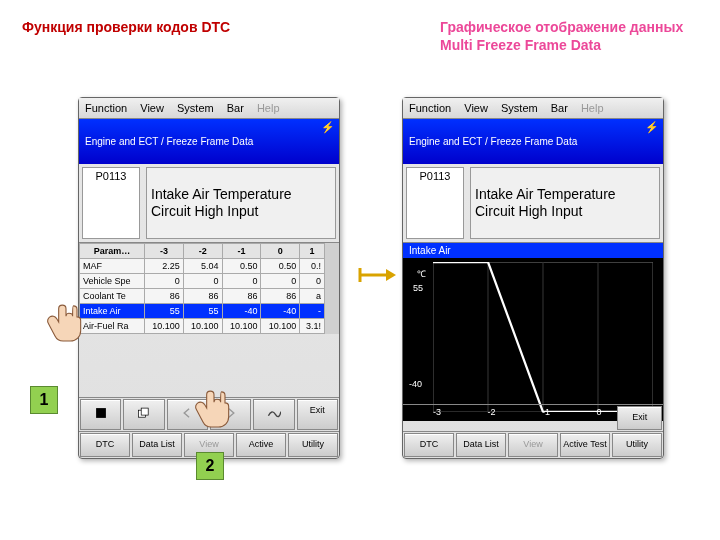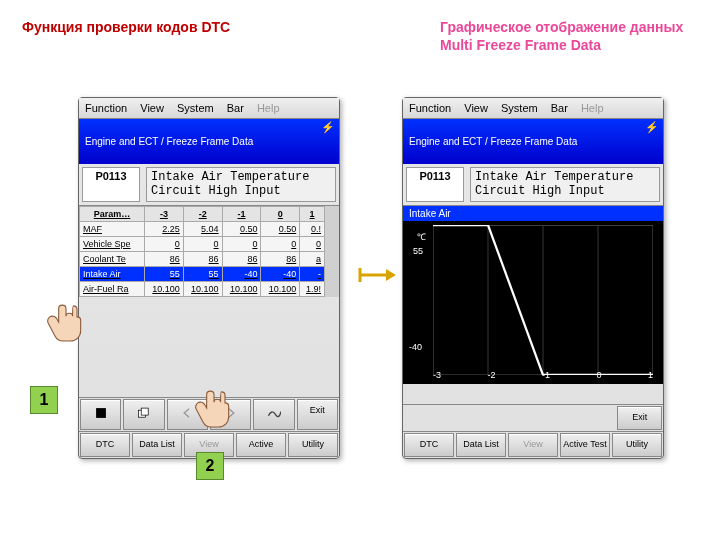--- a/index.html
+++ b/index.html
@@ -9,22 +9,22 @@
 .t-right{left:440px;top:18px;color:#ec4899;width:260px;}
 .device{position:absolute;width:260px;background:linear-gradient(#e8e8e8,#e0e0e0);border:1px solid #666;border-radius:4px;box-shadow:2px 2px 5px rgba(0,0,0,0.3);}
 .dev-left{left:78px;top:97px;height:360px;}
 .dev-right{left:402px;top:97px;height:360px;}
 .menubar{background:linear-gradient(#f0f0f0,#d8d8d8);border-bottom:1px solid #888;padding:4px 6px;font-size:11px;}
 .menubar span{margin-right:10px;}
 .menubar .disabled{color:#999;}
 .bluebar{background:linear-gradient(#0030ff,#0000cc);color:#fff;font-size:10px;padding:17px 6px;position:relative;}
 .bolt{position:absolute;right:4px;top:2px;color:#ff3030;font-size:11px;}
 .codebox{display:flex;align-items:stretch;border-bottom:1px solid #888;}
-.codebox .code{background:#fff;border:1px solid #999;margin:3px;padding:2px 6px;font-size:11px;flex:0 0 44px;text-align:center;font-weight:bold;}
-.codebox .desc{background:#f0f0f0;border:1px solid #999;margin:3px;padding:2px 4px;font-size:12px;flex:1;line-height:1.2;font-family:Liberation Mono, monospace;}
+.codebox .code{background:#fff;border:1px solid #999;margin:3px;padding:2px 6px;font-size:11px;flex:0 0 44px;text-align:center;}
+.codebox .desc{background:#f0f0f0;border:1px solid #999;margin:3px;padding:18px 4px;font-size:14px;flex:1;line-height:1.2;}
 .table{width:100%;border-collapse:collapse;font-size:9px;}
 .table th,.table td{border:1px solid #aaa;padding:2px 3px;background:#f5f5f5;text-align:right;white-space:nowrap;}
 .table th{background:#e4e4e4;text-align:center;}
 .table td:first-child{text-align:left;width:58px;}
 .table tr.hl td{background:#0030ff;color:#fff;}
 .toolbar{position:absolute;bottom:0;left:0;right:0;}
 .tb-row{display:flex;border-top:1px solid #888;}
 .tb-btn{flex:1;background:linear-gradient(#f0f0f0,#cccccc);border:1px solid #888;margin:1px;font-size:9px;text-align:center;padding:6px 0;line-height:1.1;box-shadow:inset 0 1px 0 #fff;}
 .tb-btn.disabled{color:#999;}
 .tb-btn.icon svg{width:14px;height:14px;}
@@ -54,21 +54,21 @@
       <span class="disabled">Help</span>
     </div>
     <div class="bluebar">
       <span>Engine and ECT / Freeze Frame Data</span>
       <span class="bolt">⚡</span>
     </div>
     <div class="codebox">
       <div class="code">P0113</div>
       <div class="desc">Intake Air Temperature Circuit High Input</div>
     </div>
-    <div style="display:flex;text-decoration:underline;">
+    <div style="display:flex;">
       <div style="flex:1;">
         <table class="table">
           <thead>
               <tr>
             <th>Param…</th>
             <th>-3</th>
             <th>-2</th>
             <th>-1</th>
             <th>0</th>
             <th>1</th>
@@ -106,21 +106,21 @@
                 <td>-40</td>
                 <td>-40</td>
                 <td>-</td>
               </tr>
               <tr>
                 <td>Air-Fuel Ra</td>
                 <td>10.100</td>
                 <td>10.100</td>
                 <td>10.100</td>
                 <td>10.100</td>
-                <td>1.9!</td>
+                <td>3.1!</td>
               </tr>
             </tbody>
         </table>
       </div>
       <div class="scroll"></div>
     </div>
     <div class="toolbar">
       <div class="tb-row">
         <div class="tb-btn icon"><svg viewBox="0 0 20 20">
               <rect x="3" y="3" width="14" height="14" fill="#000"></rect>

